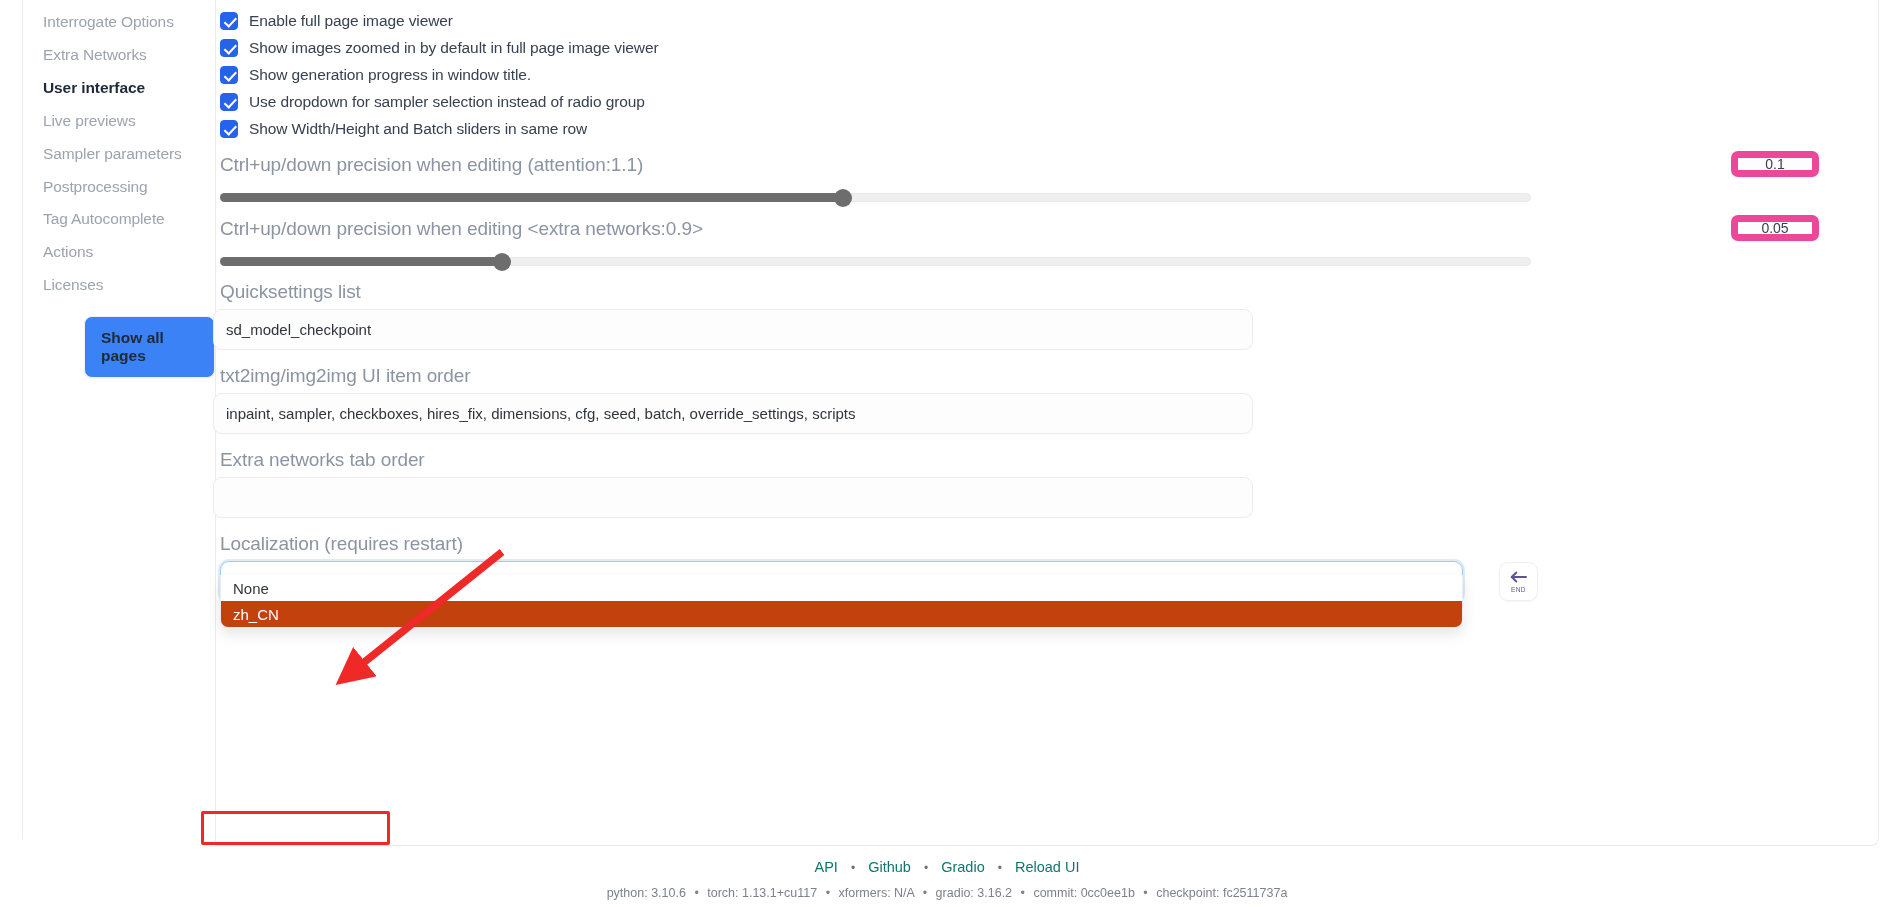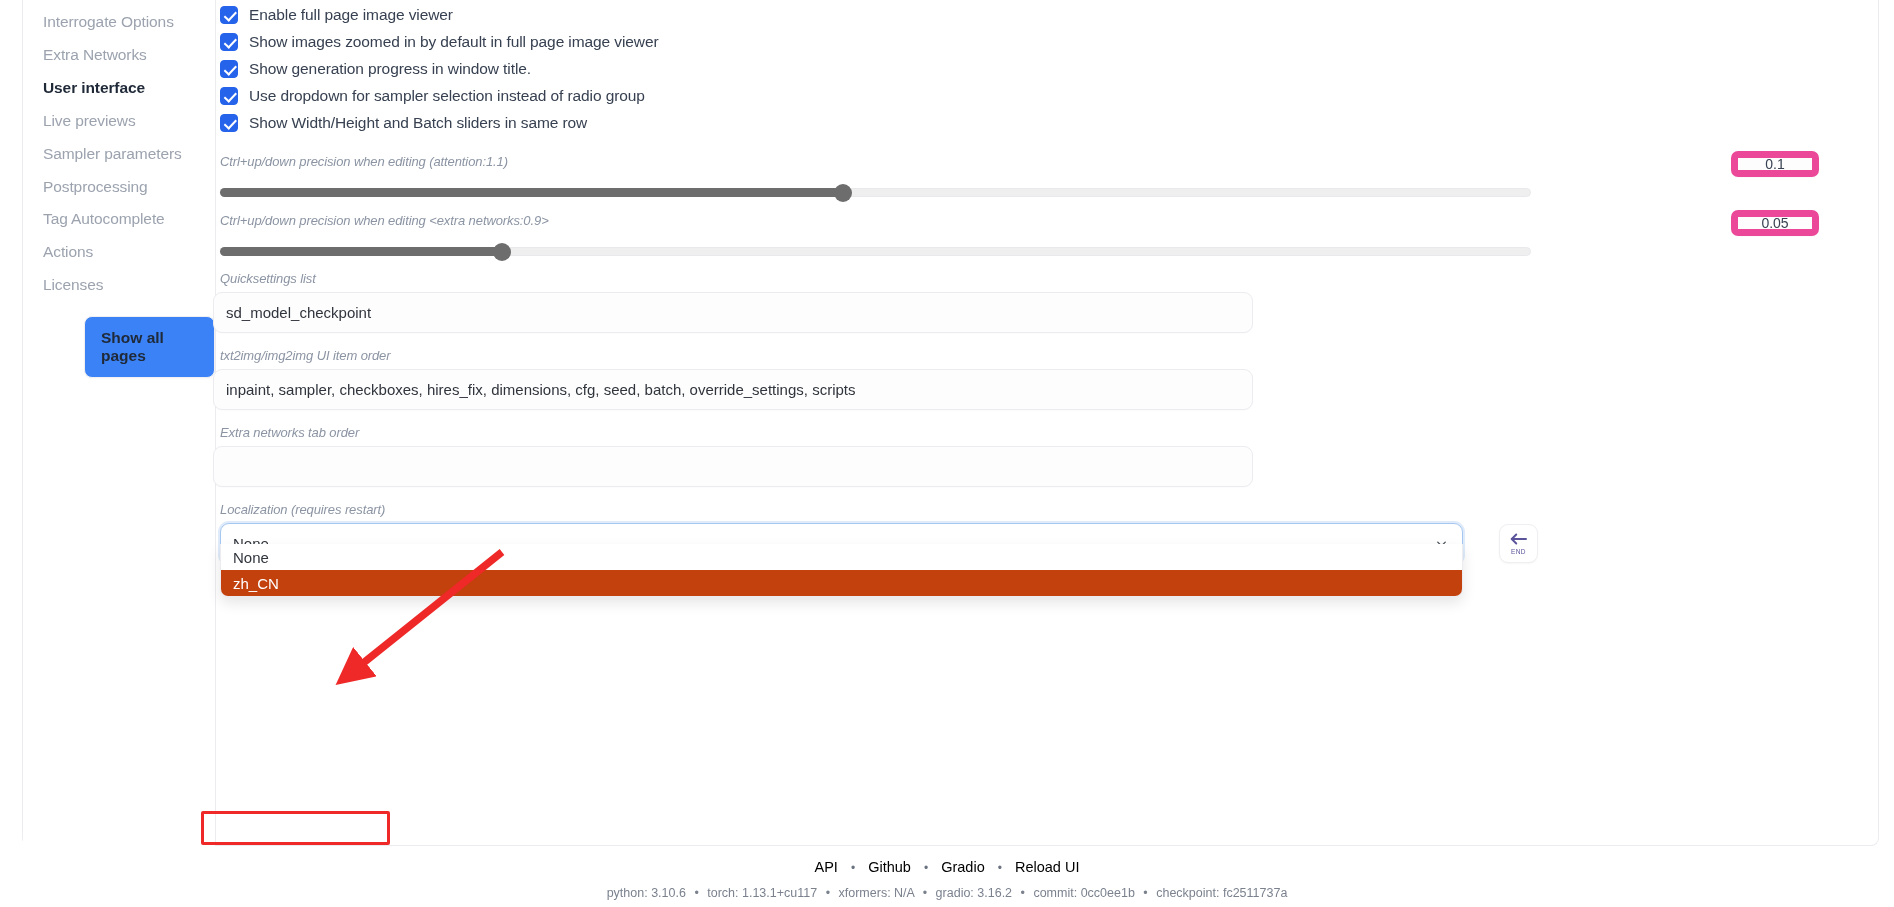--- a/index.html
+++ b/index.html
@@ -81,21 +81,21 @@
     left: 213px;
     top: 0;
     width: 1665px;
     height: 846px;
     padding: 6px 0 0 0;
   }
 
   
   .cb-row {
     display: flex;
-    align-items: flex-start;
+    align-items: flex-end;
     height: 24px;
     margin: 0 0 0 7px;
     padding-left: 0;
   }
   .cb-row + .cb-row { margin-top: 3px; }
   .cb-box {
     width: 18px; height: 18px;
     border-radius: 4px;
     background: #2563eb;
     border: 1px solid #2563eb;
@@ -115,25 +115,24 @@
   .cb-label {
     margin-left: 11px;
     font-size: 15.5px;
     color: #374151;
     letter-spacing: -0.1px;
     cursor: pointer;
   }
 
   
   .field-label {
-    font-size: 13px;
+    font-size: 19px;
     color: #8b94a3;
     letter-spacing: -0.1px;
     margin: 0 0 6px 7px;
-    font-style: italic;
   }
 
   
   .slider-block { margin-top: 16px; position: relative; }
   .slider-head {
     display: flex;
     align-items: flex-start;
     justify-content: space-between;
   }
   .num-box {
@@ -275,21 +274,21 @@
     width: 1894px; height: 61px;
     background: #ffffff;
     text-align: center;
     padding-top: 13px;
   }
   .footer-links {
     font-size: 14.5px;
     color: #4b5563;
   }
   .footer-links a {
-    color: #000000;
+    color: #0f766e;
     text-decoration: none;
     margin: 0 9px;
     cursor: pointer;
   }
   .footer-links .sep { color: #6b7280; font-size: 12px; }
   .footer-meta {
     margin-top: 11px;
     font-size: 12.5px;
     color: #7b828e;
   }

